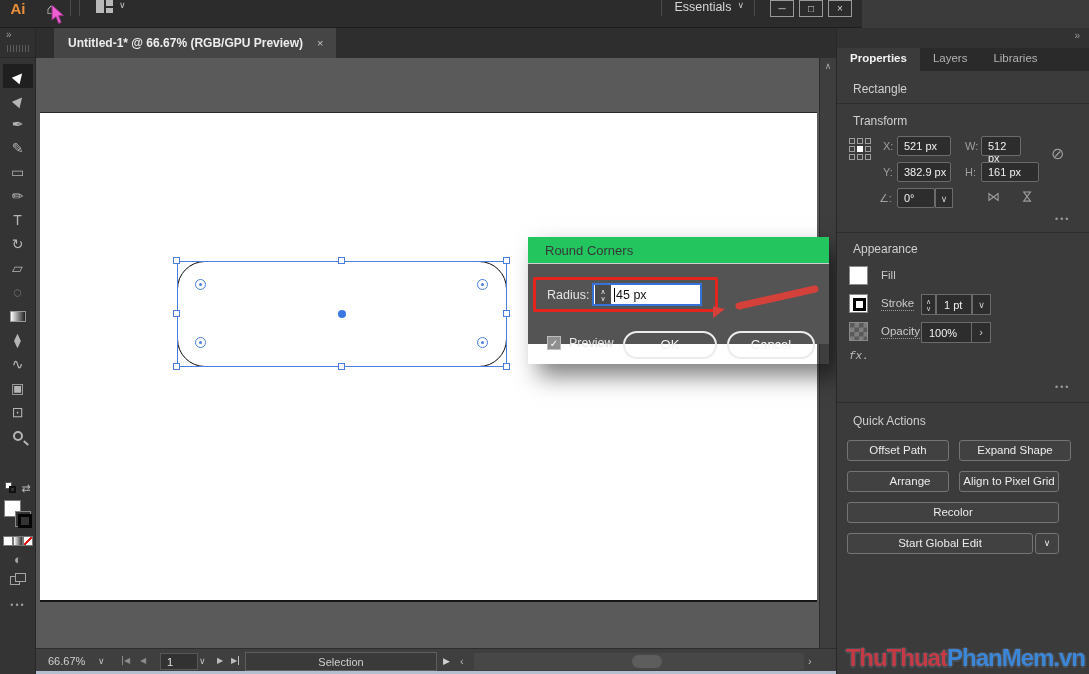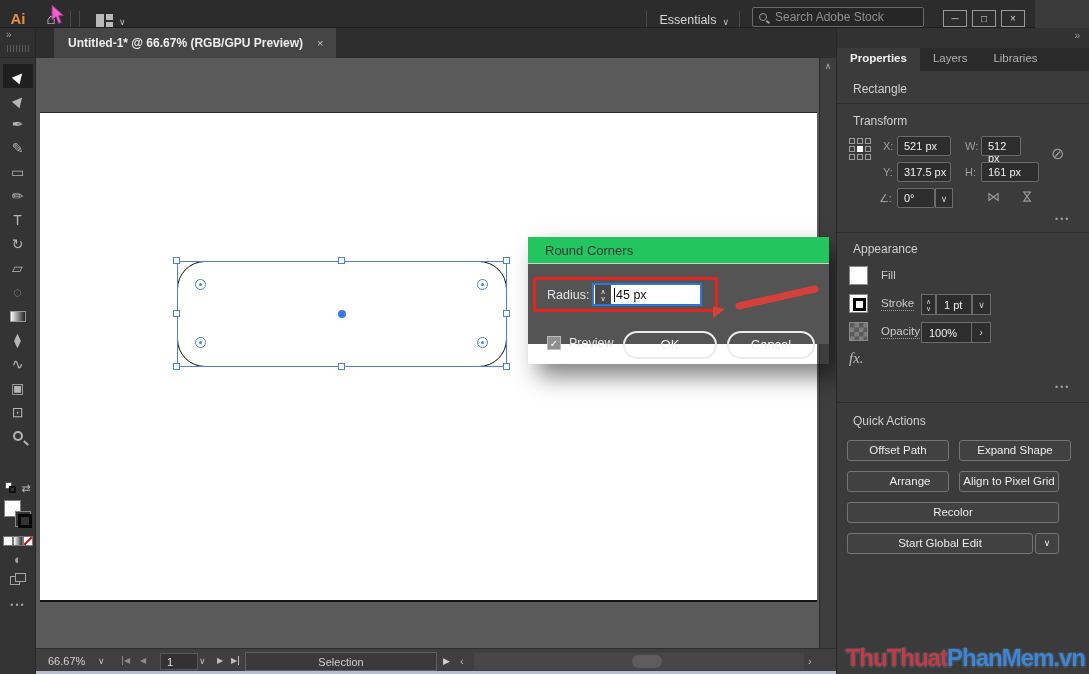--- a/index.html
+++ b/index.html
@@ -3,22 +3,22 @@
 <meta charset="utf-8">
 <style>
   * { margin:0; padding:0; box-sizing:border-box; }
   html,body { background:#222; }
   .app {
     position:relative; width:1089px; height:674px; overflow:hidden;
     font-family:"Liberation Sans", sans-serif; background:#3b3b3b;
     -webkit-font-smoothing:antialiased;
   }
   
-  .topbar { position:absolute; left:0; top:0; width:1035px; height:28px;
-    background:#2c2c2c; border-bottom:1px solid #1e1e1e; display:flex; align-items:flex-end; z-index:40; }
+  .topbar { position:absolute; left:0; top:0; width:862px; height:28px;
+    background:#2c2c2c; border-bottom:1px solid #1e1e1e; display:flex; align-items:flex-start; z-index:40; }
   .logo { width:36px; text-align:center; color:#e98e3a; font-weight:bold; font-size:15px; }
   .home { width:30px; text-align:center; color:#dadada; font-size:15px; }
   .vsep { width:1px; height:16px; background:#4a4a4a; margin:0 4px; }
   .menu { display:flex; margin-left:10px; }
   .menu span { padding:0 11px; font-size:12.5px; color:#d6d6d6; line-height:28px; cursor:default; }
   .wsicon { width:17px; height:13px; margin-left:12px; position:relative; }
   .wsicon i { position:absolute; background:#b9b9b9; }
   .wsicon .a { left:0; top:0; width:8px; height:13px; }
   .wsicon .b { left:10px; top:0; width:7px; height:6px; }
   .wsicon .c { left:10px; top:8px; width:7px; height:5px; }
@@ -174,22 +174,22 @@
     background-size:9px 9px; background-position:0 0,4.5px 4.5px; }
   .alabel { position:absolute; left:44px; font-size:11.5px; color:#c9c9c9; }
   .dotted { border-bottom:1px dotted #9a9a9a; padding-bottom:1px; }
   .pstep { position:absolute; left:84px; width:15px; height:21px; background:#2d2d2d; border:1px solid #6b6b6b;
     display:flex; flex-direction:column; align-items:center; justify-content:center; }
   .pstep i { color:#d8d8d8; font-size:7px; line-height:7px; font-style:normal; }
   .pbox { position:absolute; background:#2d2d2d; border:1px solid #6b6b6b; color:#f0f0f0; font-size:11px;
     padding:4px 0 0 7px; height:21px; }
   .pchev { position:absolute; background:#2d2d2d; border:1px solid #6b6b6b; color:#cfcfcf; text-align:center;
     height:21px; font-size:9px; padding-top:5px; }
-  .fx { position:absolute; left:12px; top:322px; color:#bdbdbd; font-size:15px; font-style:italic;
-    font-family:Liberation Serif, serif; }
+  .fx { position:absolute; left:12px; top:322px; color:#bdbdbd; font-size:11px; font-style:italic;
+    font-family:Liberation Mono, monospace; }
   .qabtn { position:absolute; height:21px; background:#414141; border:1px solid #747474; border-radius:3px;
     color:#ebebeb; font-size:11.5px; text-align:center; line-height:19px; }
   
   .watermark { position:absolute; right:4px; bottom:2px; z-index:70; font-weight:bold; font-size:24px;
     letter-spacing:-1px;
     text-shadow:-1.5px 0 #4a4f55, 1.5px 0 #4a4f55, 0 -1.5px #4a4f55, 0 1.5px #4a4f55; }
   .wm-red { color:#c43a45; }
   .wm-blue { color:#3c86d8; }
 </style>
 </head>
@@ -206,24 +206,20 @@
         <i class="a"></i>
         <i class="b"></i>
         <i class="c"></i>
       </div>
     <span class="chev">∨</span>
     <div class="spacer"></div>
     <div class="vsep"></div>
     <span class="essentials">Essentials</span>
     <span class="chev">∨</span>
     <div class="vsep"></div>
-    <div class="search">
-      <div class="mag"></div>
-      <input type="text" placeholder="Search Adobe Stock" style="">
-    </div>
     <div class="winbtns">
       <div class="winbtn">─</div>
       <div class="winbtn">□</div>
       <div class="winbtn">×</div>
     </div>
     <svg class="cursor-svg" width="15" height="20">
       <polygon points="1,0 1,15 5,11.8 7.6,18.5 10.3,17.4 7.6,10.8 12.5,10.5" fill="#ef5fd2" stroke="#8d2f7e" stroke-width="1"></polygon>
     </svg>
   </div>
 
@@ -415,21 +411,21 @@
         <i></i>
         <i></i>
         <i></i>
         <i></i>
     </div>
     <span class="flabel" style="left:46px;top:112px;">X:</span>
     <div class="ffield" style="left:60px;top:108px;width:54px;">521 px</div>
     <span class="flabel" style="left:128px;top:112px;">W:</span>
     <div class="ffield" style="left:144px;top:108px;width:40px;">512 px</div>
     <span class="flabel" style="left:46px;top:138px;">Y:</span>
-    <div class="ffield" style="left:60px;top:134px;width:54px;">317.5 px</div>
+    <div class="ffield" style="left:60px;top:134px;width:54px;">382.9 px</div>
     <span class="flabel" style="left:128px;top:138px;">H:</span>
     <div class="ffield" style="left:144px;top:134px;width:58px;">161 px</div>
     <span class="linkico">⊘</span>
     <span class="flabel" style="left:42px;top:164px;">∠:</span>
     <div class="ffield" style="left:60px;top:160px;width:38px;">0°</div>
     <div class="pchev" style="left:98px;top:160px;width:18px;height:20px;">∨</div>
     <span class="flipico" style="left:150px;top:161px;">⋈</span>
     <span class="flipico flipv" style="left:184px;top:161px;">⋈</span>
     <span class="dots" style="left:218px;top:186px;">•••</span>
     <div class="divider" style="top:204px;"></div>

